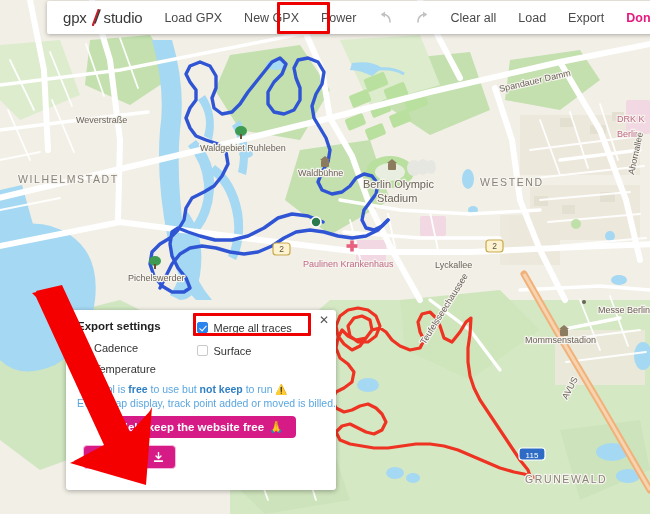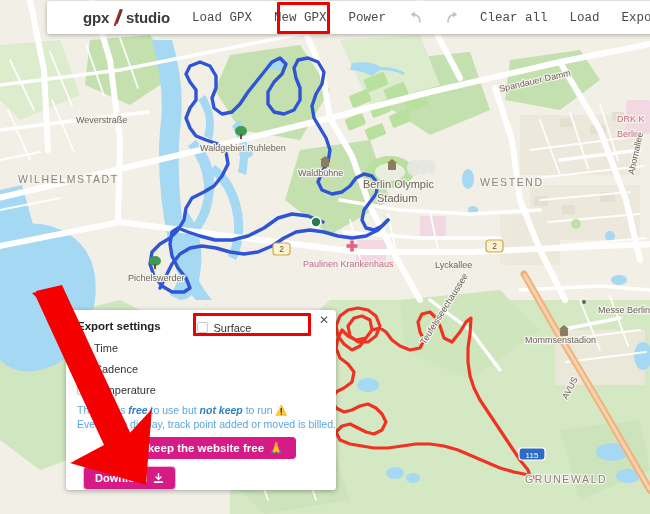--- a/index.html
+++ b/index.html
@@ -28,25 +28,25 @@
   
   .nav{
     position:absolute;left:47px;top:1px;height:33px;
     background:#ffffff;border-radius:2px;
     box-shadow:0 1px 4px rgba(0,0,0,.30);
     display:flex;align-items:center;
     padding:0 14px 0 16px;
     box-sizing:border-box;
     z-index:30;
   }
-  .logo{display:flex;align-items:center;font-size:15px;font-weight:bold;color:#3a3a3a;margin-right:22px;letter-spacing:-.2px;margin-left:20px;}
+  .logo{display:flex;align-items:center;font-size:15px;font-weight:normal;color:#3a3a3a;margin-right:22px;letter-spacing:-.2px;}
   .logo .slash{display:inline-block;width:13px;height:17px;position:relative;margin:0 2px;}
   .logo .slash svg{display:block;}
   .navitem{
-    font-size:12.5px;color:#4a4a4a;margin-right:22px;white-space:nowrap;cursor:pointer;font-family:Liberation Mono, monospace;
+    font-size:12.5px;color:#4a4a4a;margin-right:22px;white-space:nowrap;cursor:pointer;
   }
   .navitem:last-child{margin-right:0;}
   .navitem.donate{color:#e8197d;font-weight:bold;display:flex;align-items:center;gap:4px;}
   .navicon{width:16px;height:16px;margin-right:20px;opacity:.45;cursor:pointer;display:flex;align-items:center;justify-content:center;}
   .navicon svg{display:block;}
   .hl-export{
     position:absolute;left:277px;top:2px;width:53px;height:32px;
     border:3px solid #ee0000;box-sizing:border-box;z-index:40;pointer-events:none;border-radius:1px;
   }
 
@@ -80,21 +80,21 @@
   .merge-row{margin-bottom:6px;height:17px;}
   .hl-merge{
     position:absolute;left:193px;top:313px;width:118px;height:23px;
     border:3px solid #ee0000;box-sizing:border-box;z-index:26;pointer-events:none;border-radius:1px;
   }
 
   .notice{margin-top:2px;}
   .notice p{
     margin:0 0 1px 0;font-size:10.5px;color:#5aa6e0;line-height:13px;white-space:nowrap;
   }
-  .notice b{color:#2f7fc4;font-style:italic;}
+  .notice b{color:#2f7fc4;}
   .warn{font-size:10px;}
 
   .btnrow{margin-top:6px;display:flex;justify-content:center;}
   .btn{
     background:#d61b86;color:#fff;border:none;border-radius:4px;
     font-family:"Liberation Sans",sans-serif;font-size:11px;font-weight:bold;
     padding:5px 11px;cursor:pointer;display:flex;align-items:center;gap:5px;white-space:nowrap;
     line-height:12px;
   }
   .btn.help{font-size:11.5px;padding:5px 13px;}
@@ -405,34 +405,34 @@
   </div>
   <div class="hl-export"></div>
 
   <div class="panel">
     <div class="close-x">✕</div>
 
     <div class="settings-grid">
       <div class="col left">
         <div class="ptitle">Export settings</div>
         <div class="cbrow">
-          <div class="cb on"></div>
-          <div class="cblabel">Time</div>
-        </div>
-        <div class="cbrow">
           <div class="cb"></div>
           <div class="cblabel">Cadence</div>
         </div>
         <div class="cbrow">
           <div class="cb"></div>
           <div class="cblabel">Temperature</div>
         </div>
       </div>
 
       <div class="col">
+        <div class="cbrow merge-row">
+          <div class="cb on"></div>
+          <div class="cblabel">Merge all traces</div>
+        </div>
         <div class="cbrow">
           <div class="cb"></div>
           <div class="cblabel">Surface</div>
         </div>
       </div>
     </div>
 
     <div class="notice">
       <p><span>The tool is </span><b>free</b><span> to use but </span><b>not keep</b><span> to run </span><span class="warn">⚠️</span></p>
       <p>Every map display, track point added or moved is billed.</p>

